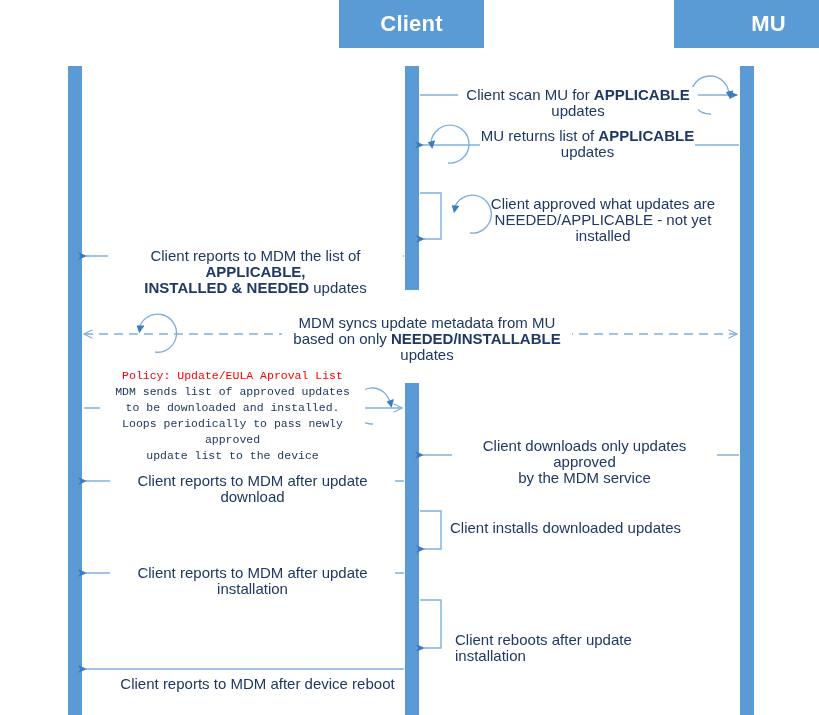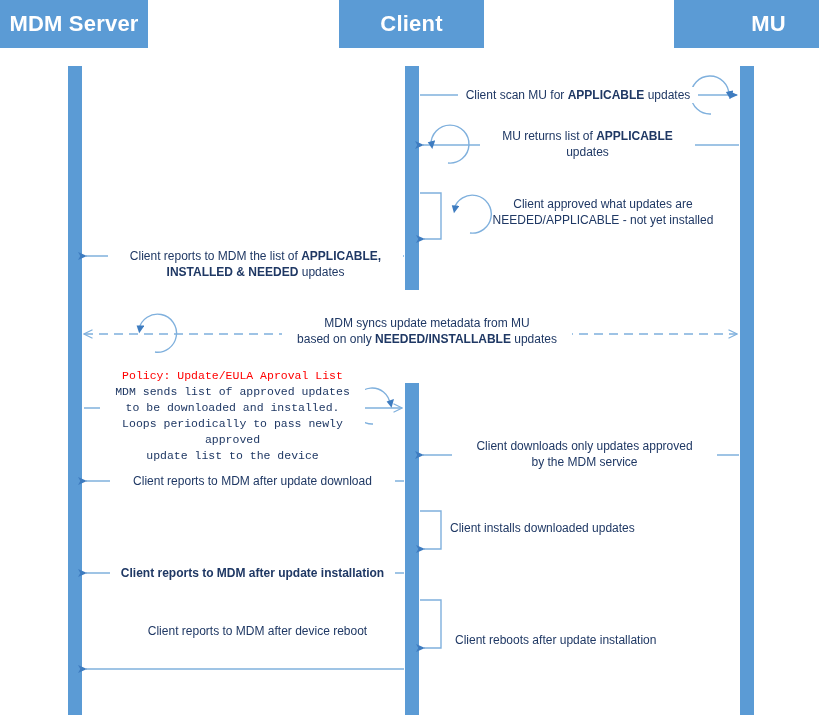--- a/index.html
+++ b/index.html
@@ -34,21 +34,21 @@
     justify-content: center;
     letter-spacing: 0.2px;
   }
   .lifeline {
     position: absolute;
     background: #5B9BD5;
     width: 14px;
   }
   .msg-label {
     position: absolute;
-    font-size: 12px;
+    font-size: 15px;
     line-height: 16px;
     color: #1F3864;
     text-align: center;
     white-space: pre-line;
     pointer-events: none;
   }
   .msg-label b { font-weight: bold; }
   .policy-note {
     position: absolute;
     font-size: 11.5px;
@@ -66,23 +66,20 @@
     left: 0; top: 0;
     width: 819px; height: 715px;
     overflow: visible;
   }
 </style>
 </head>
 <body>
 
 <div id="canvas">
 
-  <div class="actor-box" style="left:0px; top:0px; width:148px; height:48px;">
-    <span>MDM Server</span>
-  </div>
 
   <div class="actor-box" style="left:339px; top:0px; width:145px; height:48px;">
     <span>Client</span>
   </div>
 
   <div class="actor-box" style="left:674px; top:0px; width:145px; height:48px;padding-left:22px;">
     <span>MU</span>
   </div>
 
   <div class="lifeline" style="left:68px; top:66px; height:649px;"></div>
@@ -180,19 +177,19 @@
     <span class="policy-title">Policy: Update/EULA Aproval List</span>
     <span><span>MDM sends list of approved updates</span><br><span>to be downloaded and installed.</span><br><span>Loops periodically to pass newly approved</span><br><span>update list to the device</span></span>
   </div>
 
   <div class="msg-label" style="left:452px; top:438px; width:265px; background:#fff;"><span>Client downloads only updates approved</span><br><span>by the MDM service</span></div>
 
   <div class="msg-label" style="left:110px; top:473px; width:285px; background:#fff;"><span>Client reports to MDM after update download</span></div>
 
   <div class="msg-label" style="left:450px; top:520px; width:250px; text-align:left;"><span>Client installs downloaded updates</span></div>
 
-  <div class="msg-label" style="left:110px; top:565px; width:285px; background:#fff;font-weight:bold;"><span>Client reports to MDM after update installation</span></div>
+  <div class="msg-label" style="left:110px; top:565px; width:285px; background:#fff;"><span>Client reports to MDM after update installation</span></div>
 
   <div class="msg-label" style="left:455px; top:616px; width:250px; text-align:left;margin-top:16px;"><span>Client reboots after update installation</span></div>
 
-  <div class="msg-label" style="left:120px; top:623px; width:275px; background:#fff;text-align:center;"><span>Client reports to MDM after device reboot</span></div>
+  <div class="msg-label" style="left:120px; top:676px; width:275px; background:#fff;text-align:center;"><span>Client reports to MDM after device reboot</span></div>
 
 </div>
 
 </body></html>

